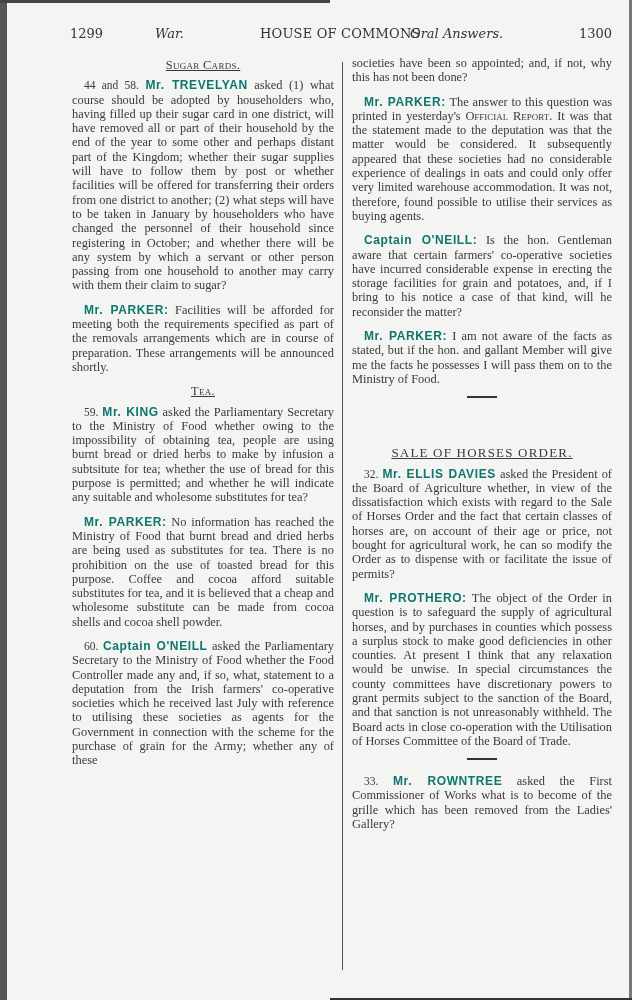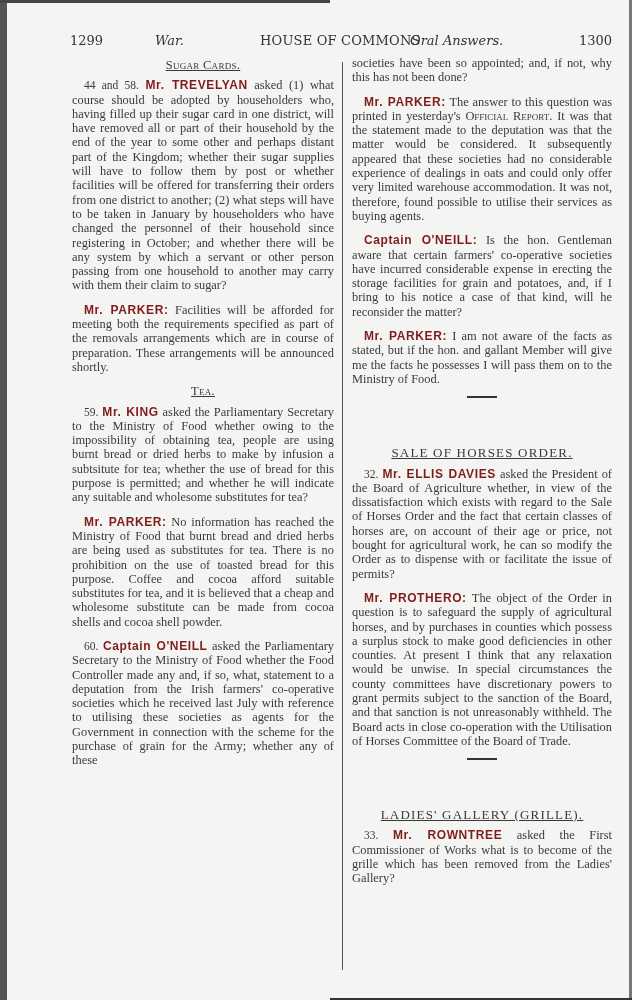--- a/index.html
+++ b/index.html
@@ -8,21 +8,21 @@
     background:#f4f4f2;
     font-family:"DejaVu Serif", "Liberation Serif", serif;
     color:#3a3a3a;
   }
   .edge-left { position:absolute; left:0; top:0; width:7px; height:1000px; background:#555; }
   .edge-top { position:absolute; left:0; top:0; width:330px; height:3px; background:#444; }
   .edge-right { position:absolute; right:0; top:0; width:3px; height:1000px; background:#777; }
   .edge-bottom { position:absolute; left:330px; bottom:0; width:302px; height:2px; background:#333; }
 
   .header {
-    position:absolute; top:33px; left:70px; width:542px; height:18px;
+    position:absolute; top:26px; left:70px; width:542px; height:18px;
     font-size:13px; color:#333;
   }
   .header span { position:absolute; top:0; white-space:nowrap; }
   .h-left-num { left:0; }
   .h-left-title { left:85px; font-style:italic; }
   .h-center { left:190px; letter-spacing:0.2px; }
   .h-right-title { left:340px; font-style:italic; }
   .h-right-num { right:0; }
 
   .col {
@@ -31,21 +31,21 @@
     font-family:"Liberation Serif", "DejaVu Serif", serif;
   }
   .col.left { left:72px; }
   .col.right { left:352px; width:260px; }
   .divider { position:absolute; left:342px; top:62px; width:1px; height:908px; background:#555; }
 
   .para { margin:0 0 10px 0; text-indent:12px; }
   .para.cont { text-indent:0; }
   .heading { text-align:center; font-variant:small-caps; margin:2px 0 6px 0; font-size:12.4px; letter-spacing:0.3px;text-decoration:underline; }
   .heading.caps { font-variant:normal; letter-spacing:1.2px; font-size:13px;margin-top:48px; }
-  .speaker { font-family:"Liberation Sans", "DejaVu Sans", sans-serif; font-weight:bold; font-size:12px; letter-spacing:0.6px; color:#7f1d1d; }
+  .speaker { font-family:"Liberation Sans", "DejaVu Sans", sans-serif; font-weight:bold; font-size:12px; letter-spacing:0.6px; color:#0f766e; }
   .num { font-size:11.5px; }
   .sc { font-variant:small-caps; }
   .rule { width:30px; height:2px; background:#333; margin:10px auto 14px auto; }
 </style>
 </head>
 <body>
 
 <div class="edge-left"></div>
 <div class="edge-top"></div>
 <div class="edge-right"></div>
@@ -110,19 +110,18 @@
   <p class="para">
     <span class="num">32.</span>
     <span class="speaker">Mr. ELLIS DAVIES</span>
     <span>asked the President of the Board of Agriculture whether, in view of the dissatisfaction which exists with regard to the Sale of Horses Order and the fact that certain classes of horses are, on account of their age or price, not bought for agricultural work, he can so modify the Order as to dispense with or facilitate the issue of permits?</span>
   </p>
   <p class="para">
     <span class="speaker">Mr. PROTHERO:</span>
     <span>The object of the Order in question is to safeguard the supply of agricultural horses, and by purchases in counties which possess a surplus stock to make good deficiencies in other counties. At present I think that any relaxation would be unwise. In special circumstances the county committees have discretionary powers to grant permits subject to the sanction of the Board, and that sanction is not unreasonably withheld. The Board acts in close co-operation with the Utilisation of Horses Committee of the Board of Trade.</span>
   </p>
   <div class="rule"></div>
-  <div class="heading caps">LADIES' GALLERY (GRILLE).</div>
   <p class="para">
     <span class="num">33.</span>
     <span class="speaker">Mr. ROWNTREE</span>
     <span>asked the First Commissioner of Works what is to become of the grille which has been removed from the Ladies' Gallery?</span>
   </p>
 </div>
 
 </body></html>

